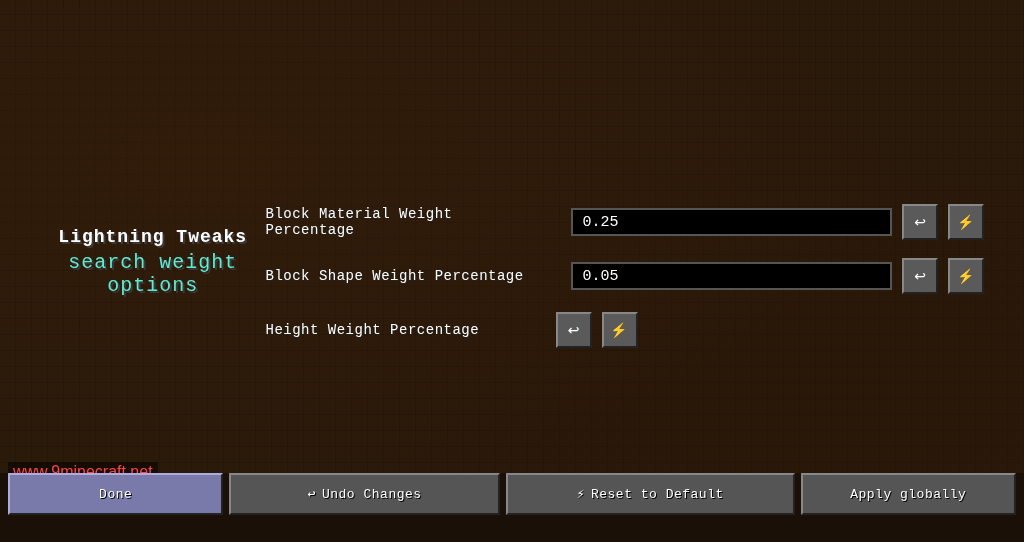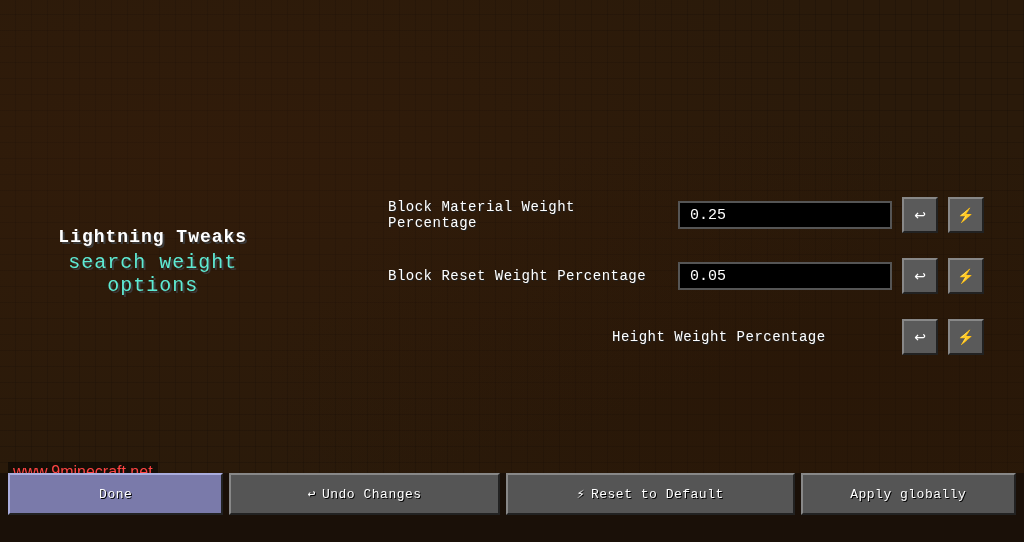--- a/index.html
+++ b/index.html
@@ -75,22 +75,21 @@
       color: #5eead4;
       letter-spacing: 1px;
       text-shadow: 2px 2px 0 #3a3a3a;
       display: block;
     }
 
     .options-table {
       width: 870px;
       display: flex;
       flex-direction: column;
-      gap: 25px;
-      align-items: flex-end;
+      gap: 18px;
     }
 
     .option-row {
       display: flex;
       align-items: center;
       gap: 10px;
     }
 
     .option-label {
       width: 280px;
@@ -104,20 +103,21 @@
     .option-input {
       flex: 1;
       height: 24px;
       background-color: #000000;
       border: 2px solid #555;
       color: #ffffff;
       font-family: 'Courier New', monospace;
       font-size: 15px;
       padding: 12px 10px;
       outline: none;
+      margin-left: 15px;
     }
 
     .icon-btn {
       width: 36px;
       height: 36px;
       background-color: #5a5a5a;
       border: none;
       border-top: 2px solid #888;
       border-left: 2px solid #888;
       border-bottom: 2px solid #222;
@@ -214,21 +214,21 @@
       <input class="option-input" type="text" value="0.25" style="">
       <button class="icon-btn">
         <span>↩</span>
       </button>
       <button class="icon-btn">
         <span>⚡</span>
       </button>
     </div>
 
     <div class="option-row">
-      <span class="option-label">Block Reset Weight Percentage</span>
+      <span class="option-label">Block Shape Weight Percentage</span>
       <input class="option-input" type="text" value="0.05" style="">
       <button class="icon-btn">
         <span>↩</span>
       </button>
       <button class="icon-btn">
         <span>⚡</span>
       </button>
     </div>
 
     <div class="option-row">

